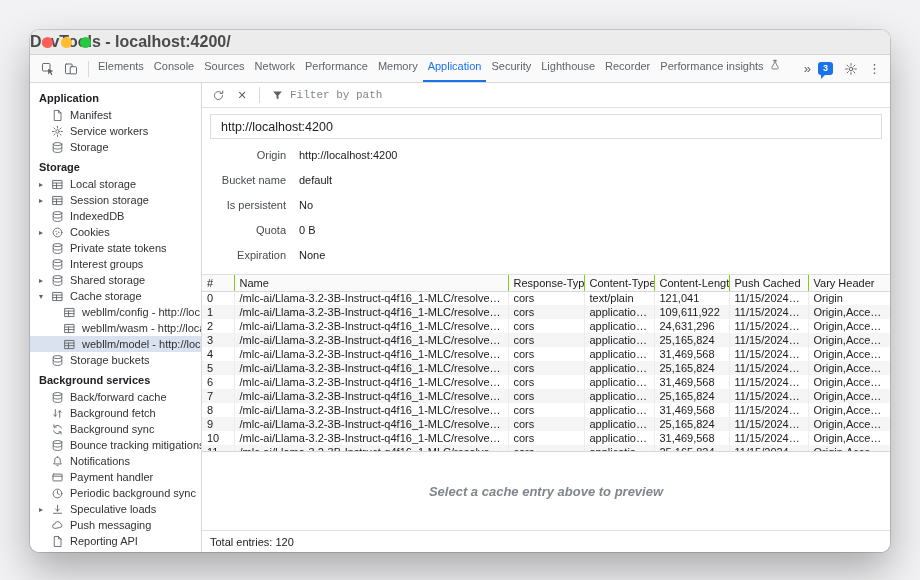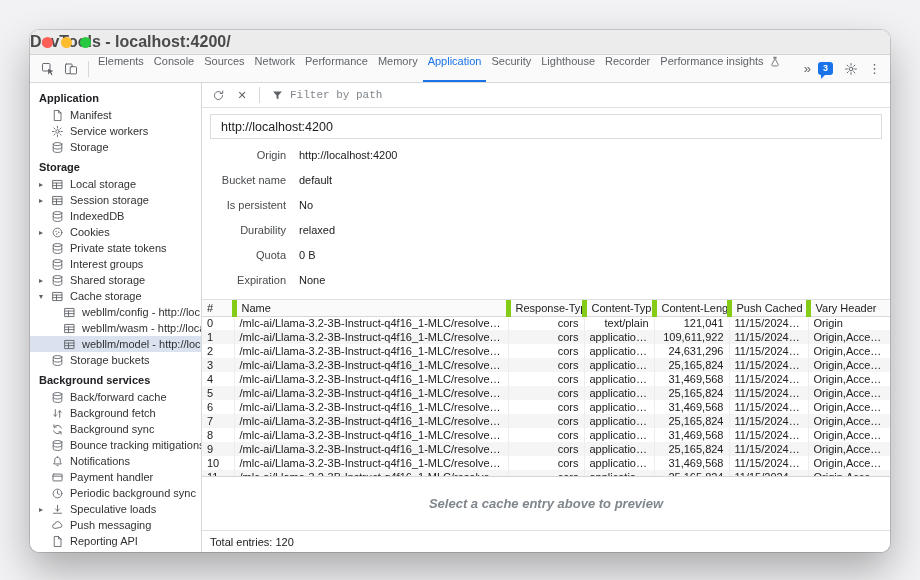--- a/index.html
+++ b/index.html
@@ -16,21 +16,21 @@
   .light { width:11px; height:11px; border-radius:50%; }
   .light.red{background:#ff5f57}.light.yellow{background:#febc2e}.light.green{background:#28c840}
   .title { position:absolute; left:0; right:0; text-align:left; font-size:16px; font-weight:700; color:#4a4a4a; }
 
   
   .tabbar { height:28px; background:#fafafa; border-bottom:1px solid #d8d8d8; display:flex; align-items:stretch; flex:0 0 auto; }
   .tb-icons { display:flex; align-items:center; padding:0 3px 0 7px; gap:2px; flex:0 0 auto; }
   .tb-btn { width:21px; height:20px; display:flex; align-items:center; justify-content:center; border-radius:3px; }
   .vdiv { width:1px; height:16px; background:#d8d8d8; margin:auto 4px; }
   .tabs { display:flex; align-items:stretch; overflow:hidden; flex:1 1 auto; min-width:0; }
-  .tab { display:flex; align-items:flex-start; gap:4px; padding:0 5px; font-size:11px; color:#5f6368; white-space:nowrap; border-bottom:2px solid transparent; }
+  .tab { display:flex; align-items:flex-end; gap:4px; padding:8px 5px; font-size:11px; color:#5f6368; white-space:nowrap; border-bottom:2px solid transparent; }
   .tab.active { color:#1a73e8; border-bottom-color:#1a73e8; }
   .tb-right { display:flex; align-items:center; gap:7px; padding:0 9px; flex:0 0 auto; }
   .chev { color:#5f6368; font-size:13px; }
   .badge { position:relative; background:#1a73e8; color:#fff; font-size:9px; font-weight:700; border-radius:3px; padding:2px 5px 2px; line-height:1; }
   .badge:after { content:""; position:absolute; left:3px; bottom:-4px; border:3px solid transparent; border-top-color:#1a73e8; border-left-color:#1a73e8; }
   .kebab { color:#5f6368; font-size:13px; }
 
   
   .dtbody { flex:1 1 auto; display:flex; min-height:0; }
 
@@ -58,26 +58,26 @@
 
   .origin-box { margin:6px 8px 2px; border:1px solid #dadce0; height:25px; display:flex; align-items:center; padding:0 10px; font-size:12.5px; color:#202124; flex:0 0 auto; }
 
   .details { padding:8px 0 0; flex:0 0 auto; }
   .d-row { display:flex; margin-bottom:12px; font-size:11px; line-height:13px; }
   .d-label { width:84px; text-align:right; color:#474a4d; flex:0 0 auto; }
   .d-value { margin-left:13px; color:#202124; }
 
   .grid-wrap { height:178px; overflow:hidden; border-top:1px solid #e0e0e0; border-bottom:1px solid #d6d6d6; flex:0 0 auto; }
   table.grid { width:100%; border-collapse:collapse; table-layout:fixed; font-size:11px; }
-  .grid th { height:16px; font-weight:500; text-align:left; padding:0 5px; border-left:5px solid #84cc16; border-bottom:1px solid #d8d8d8; background:#fafafa; color:#202124; white-space:nowrap; overflow:hidden; }
+  .grid th { height:16px; font-weight:500; text-align:left; padding:0 5px; border-left:1px solid #84cc16; border-bottom:1px solid #d8d8d8; background:#fafafa; color:#202124; white-space:nowrap; overflow:hidden; }
   .grid th:first-child { border-left:none; }
   .grid td { height:14px; padding:0 5px; border-left:1px solid #ededed; white-space:nowrap; overflow:hidden; text-overflow:ellipsis; color:#202124; }
   .grid td:first-child { border-left:none; }
   .grid tbody tr:nth-child(even){ background:#f5f5f5; }
-  .ralign { text-align:right; }
+  .ralign { text-align:left; }
 
   .preview { flex:1 1 auto; display:flex; align-items:center; justify-content:center; min-height:0; }
   .preview-text { font-size:13px; font-weight:700; color:#80868b;font-style:italic; }
   .m-footer { height:22px; border-top:1px solid #e0e0e0; display:flex; align-items:center; padding:0 8px; font-size:11px; color:#202124; flex:0 0 auto; }
 </style>
 </head>
 <body>
 
 <div class="window">
 
@@ -453,24 +453,20 @@
           </div>
           <div class="d-row">
             <span class="d-label">Bucket name</span>
             <span class="d-value">default</span>
           </div>
           <div class="d-row">
             <span class="d-label">Is persistent</span>
             <span class="d-value">No</span>
           </div>
           <div class="d-row">
-            <span class="d-label">Durability</span>
-            <span class="d-value">relaxed</span>
-          </div>
-          <div class="d-row">
             <span class="d-label">Quota</span>
             <span class="d-value">0 B</span>
           </div>
           <div class="d-row">
             <span class="d-label">Expiration</span>
             <span class="d-value">None</span>
           </div>
         </div>
 
       <div class="grid-wrap">

